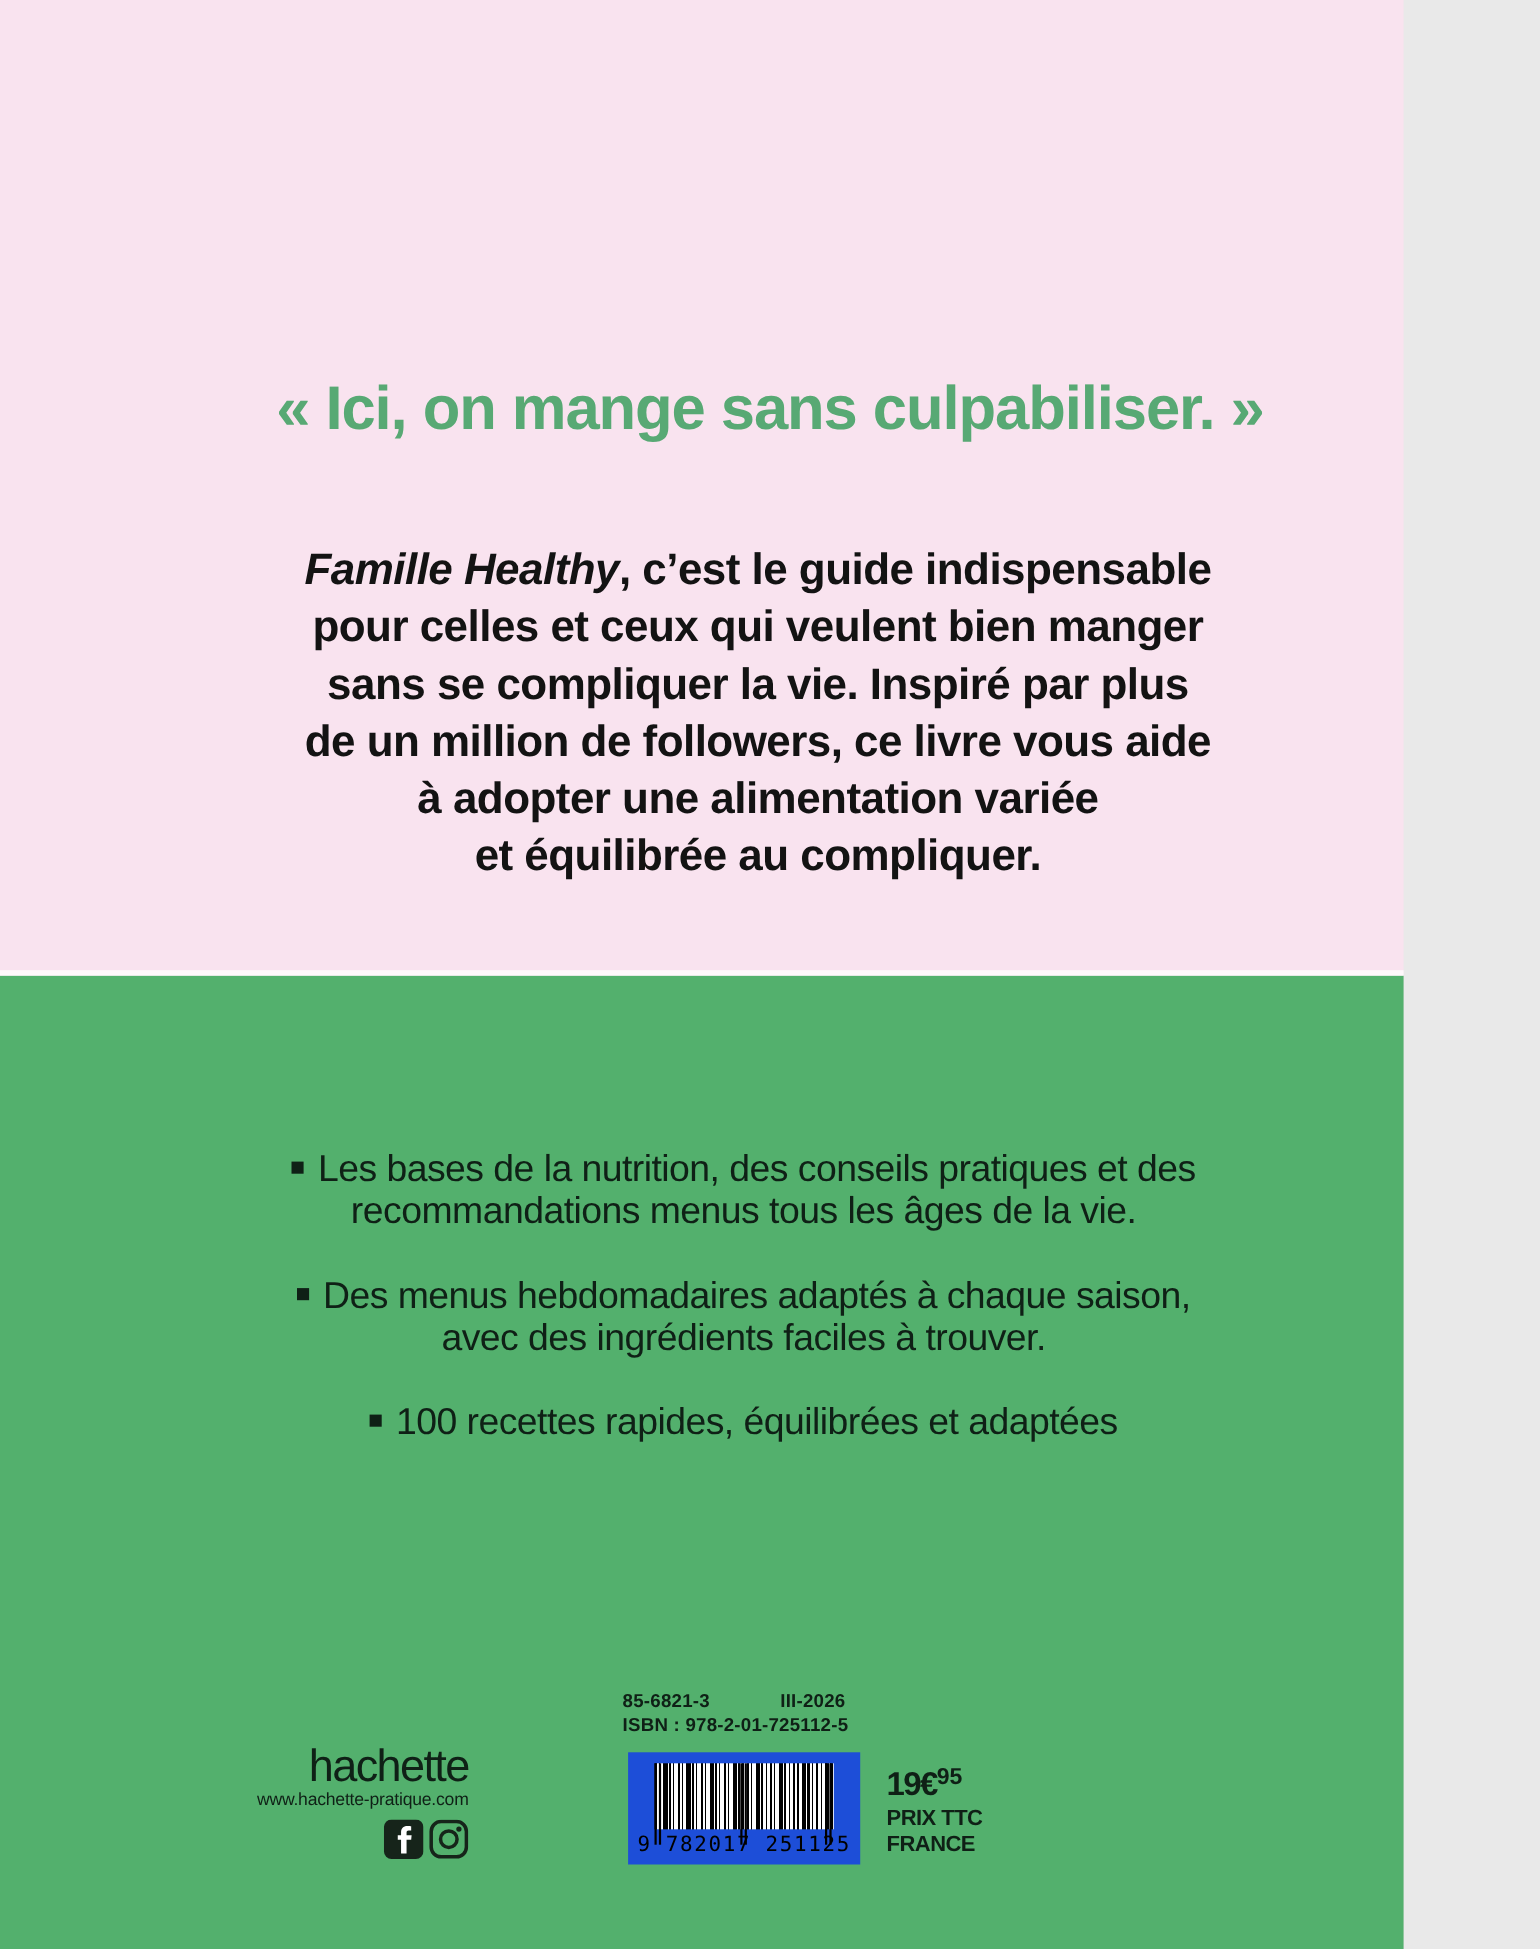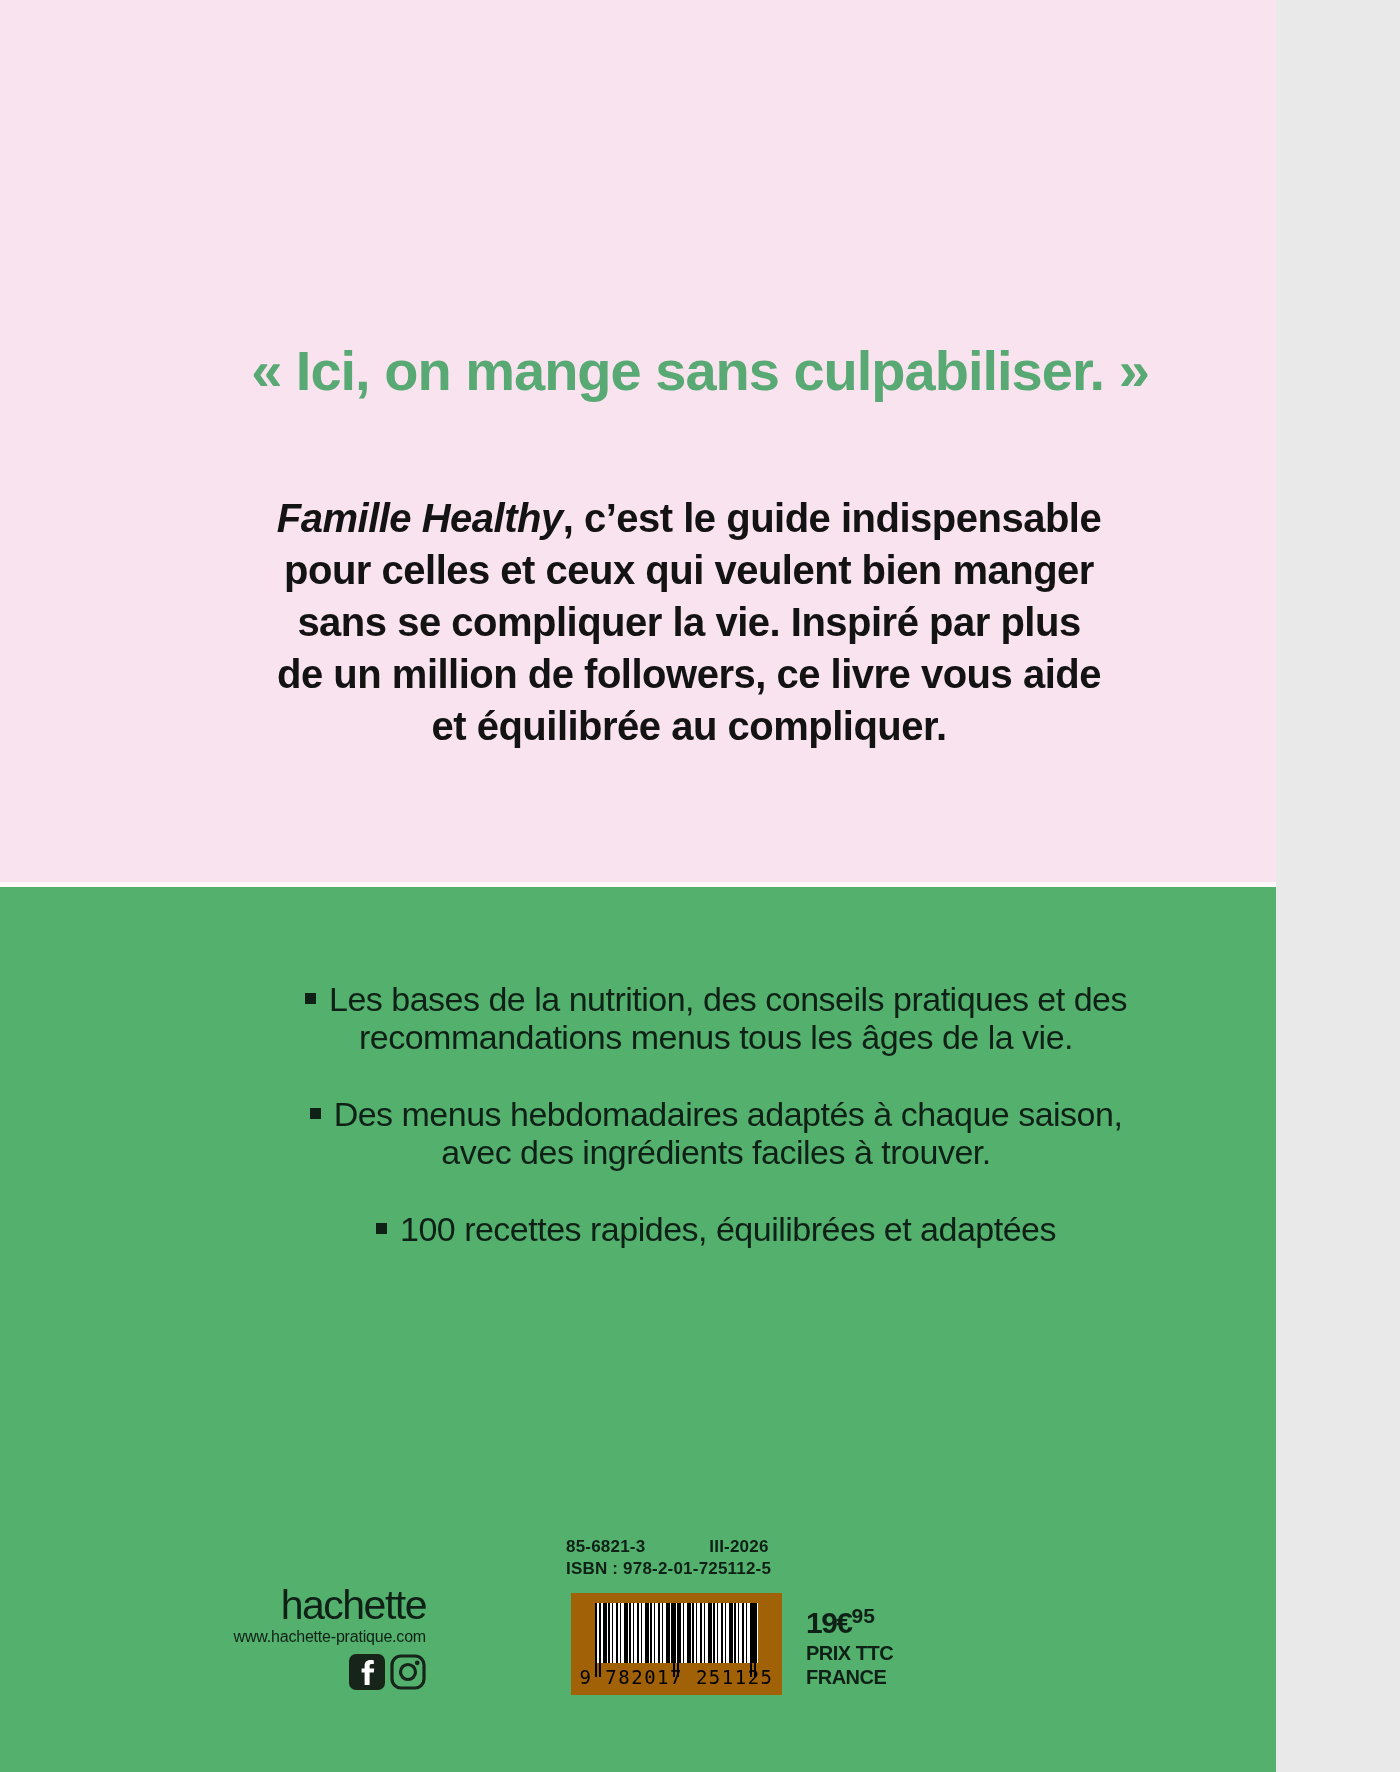--- a/index.html
+++ b/index.html
@@ -30,23 +30,23 @@
   
   .intro{
     position:absolute;top:492px;left:0;width:1378px;
     text-align:center;color:var(--ink,#131313);
     font-size:40px;font-weight:bold;line-height:52px;letter-spacing:-.5px;
   }
   .intro .lead{font-style:italic;}
   .intro .line{display:block;}
   
   .bullets{
-    position:absolute;top:980px;left:0;width:1352px;
+    position:absolute;top:1044px;left:0;width:1352px;
     text-align:center;color:var(--ink_on_green,#0f2016);
-    font-size:34px;line-height:38px;letter-spacing:-.5px;font-weight:400;padding-left:40px;
+    font-size:34px;line-height:38px;letter-spacing:-.5px;font-weight:400;
   }
   .bullet{margin-bottom:39px;}
   .sq{
     display:inline-block;width:11px;height:11px;background:currentColor;
     margin-right:13px;transform:translateY(-7px);
   }
   .bullet .l2{display:block;}
   
   .colophon{
     position:absolute;left:566px;top:1536px;
@@ -59,21 +59,21 @@
     position:absolute;right:850px;top:1584px;
     color:var(--ink_on_green,#0f2016);text-align:right;
   }
   .wordmark{font-size:41px;line-height:42px;font-weight:400;letter-spacing:-1.5px;}
   .website{font-size:16px;line-height:18px;margin-top:2px;letter-spacing:-.2px;}
   .social{margin-top:8px;display:flex;gap:5px;justify-content:flex-end;}
   .social svg{display:block;}
   
   .barcode{
     position:absolute;left:571px;top:1593px;width:211px;height:102px;
-    background:#a16207;
+    background:#1d4ed8;
   }
   .bars{
     position:absolute;left:24px;right:24px;top:10px;height:60px;
     background:repeating-linear-gradient(90deg,
       #000 0 2px,#fff 2px 4px,#000 4px 5px,#fff 5px 8px,
       #000 8px 12px,#fff 12px 13px,#000 13px 15px,#fff 15px 17px,
       #000 17px 18px,#fff 18px 21px);
   }
   .guard{position:absolute;top:10px;width:2px;height:74px;background:#000;}
   .g1{left:24px}.g2{left:28px}.g3{left:102px}.g4{left:106px}.g5{left:179px}.g6{left:183px}
@@ -99,20 +99,21 @@
   <div class="green-section"></div>
   <div class="edge-line"></div>
 
   <div class="quote">« Ici, on mange sans culpabiliser. »</div>
 
   <div class="intro">
     <span class="line"><span class="lead">Famille Healthy</span><span>, c’est le guide indispensable</span></span>
     <span class="line">pour celles et ceux qui veulent bien manger</span>
     <span class="line">sans se compliquer la vie. Inspiré par plus</span>
     <span class="line">de un million de followers, ce livre vous aide</span>
+    <span class="line">à adopter une alimentation variée</span>
     <span class="line">et équilibrée au compliquer.</span>
   </div>
 
   <div class="bullets">
     <div class="bullet">
       <span class="l1"><span class="sq"></span><span>Les bases de la nutrition, des conseils pratiques et des</span></span>
       <span class="l2">recommandations menus tous les âges de la vie.</span>
     </div>
     <div class="bullet">
       <span class="l1"><span class="sq"></span><span>Des menus hebdomadaires adaptés à chaque saison,</span></span>

